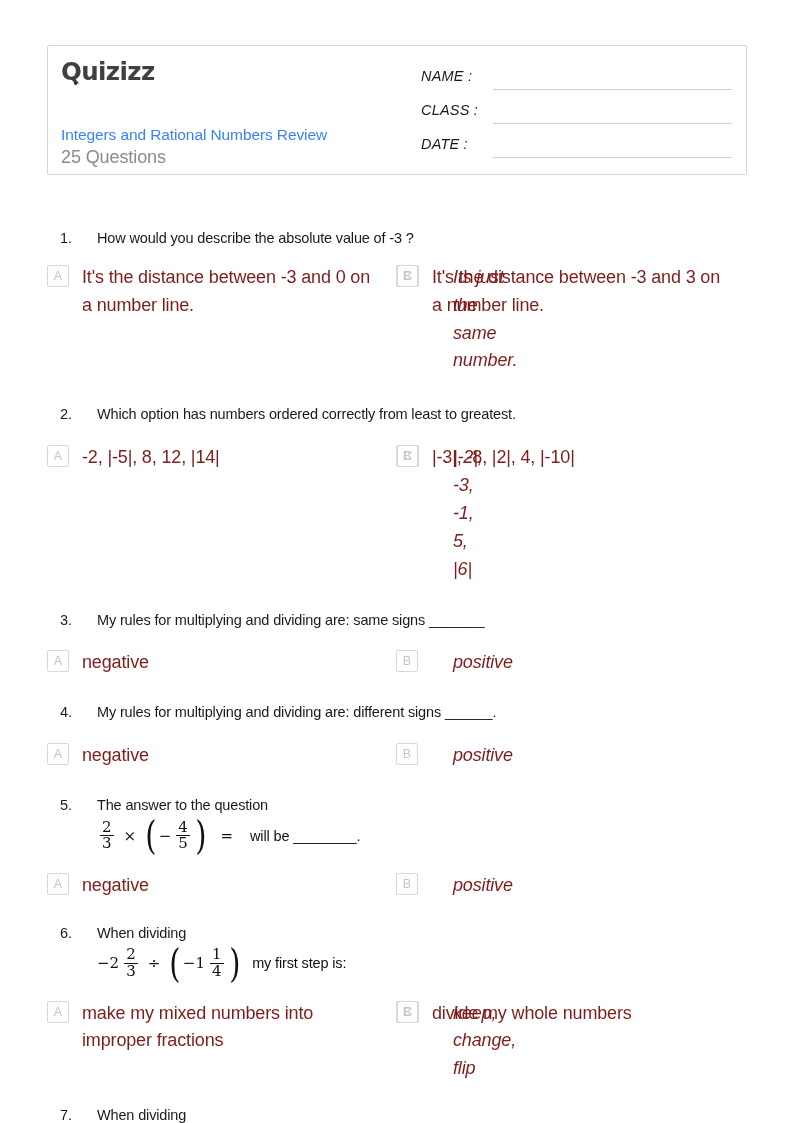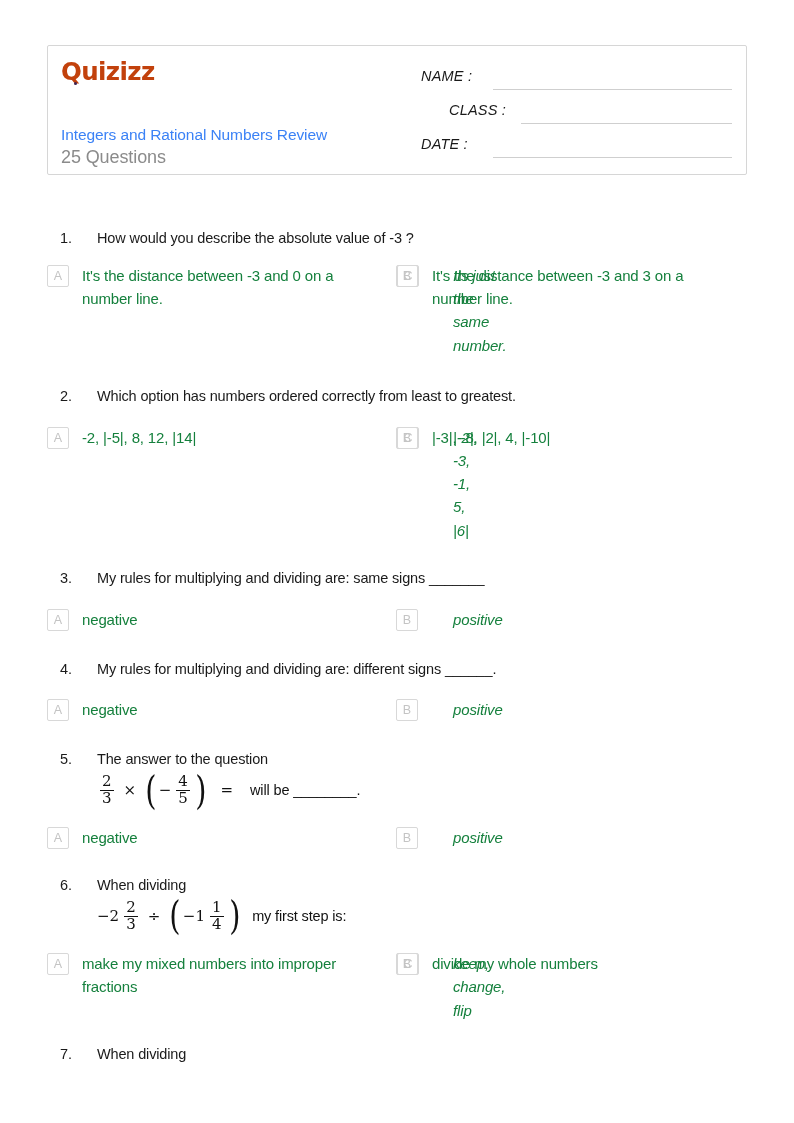--- a/index.html
+++ b/index.html
@@ -35,21 +35,21 @@
     width: 360px;
     height: 100%;
   }
   .logo {
     position: absolute;
     left: 13px;
     top: 14px;
     font-size: 24.5px;
     font-weight: bold;
     letter-spacing: -0.6px;
-    color: #c2410c;
+    color: #404040;
     line-height: 1;
     font-family: "DejaVu Sans", sans-serif;
   }
   .logo .dot {
     display: inline-block;
     width: 3px;
     height: 3px;
     background: #3d2352;
     border-radius: 50%;
     position: absolute;
@@ -82,21 +82,21 @@
     height: 100%;
   }
   .field-row {
     position: absolute;
     left: 8px;
     right: 14px;
     height: 22px;
     font-style: italic;
   }
   .field-row.r1 { top: 22px; }
-  .field-row.r2 { top: 56px; margin-left: 28px; }
+  .field-row.r2 { top: 56px; }
   .field-row.r3 { top: 90px; }
   .field-label {
     position: absolute;
     left: 0;
     top: 0;
     font-size: 14.5px;
     color: #1a1a1a;
     letter-spacing: 0.2px;
     white-space: nowrap;
   }
@@ -203,23 +203,23 @@
     border-radius: 2px;
     color: #c4c4c4;
     font-size: 12.5px;
     display: flex;
     align-items: center;
     justify-content: center;
     margin-top: 1px;
   }
   .opt-text {
     margin-left: 13px;
-    font-size: 15px;
+    font-size: 18px;
     line-height: 1.55;
-    color: #15803d;
+    color: #7f1d1d;
     letter-spacing: -0.15px;
     max-width: 290px;
   }
   .option.col-b .opt-text { margin-left: 35px; font-style: italic; }
   .option.col-b { padding-left: 349px; margin-left: -50%; }
 
   
   .question-block { margin-bottom: 17px; }
   .clipped { overflow: hidden; }
 </style>

